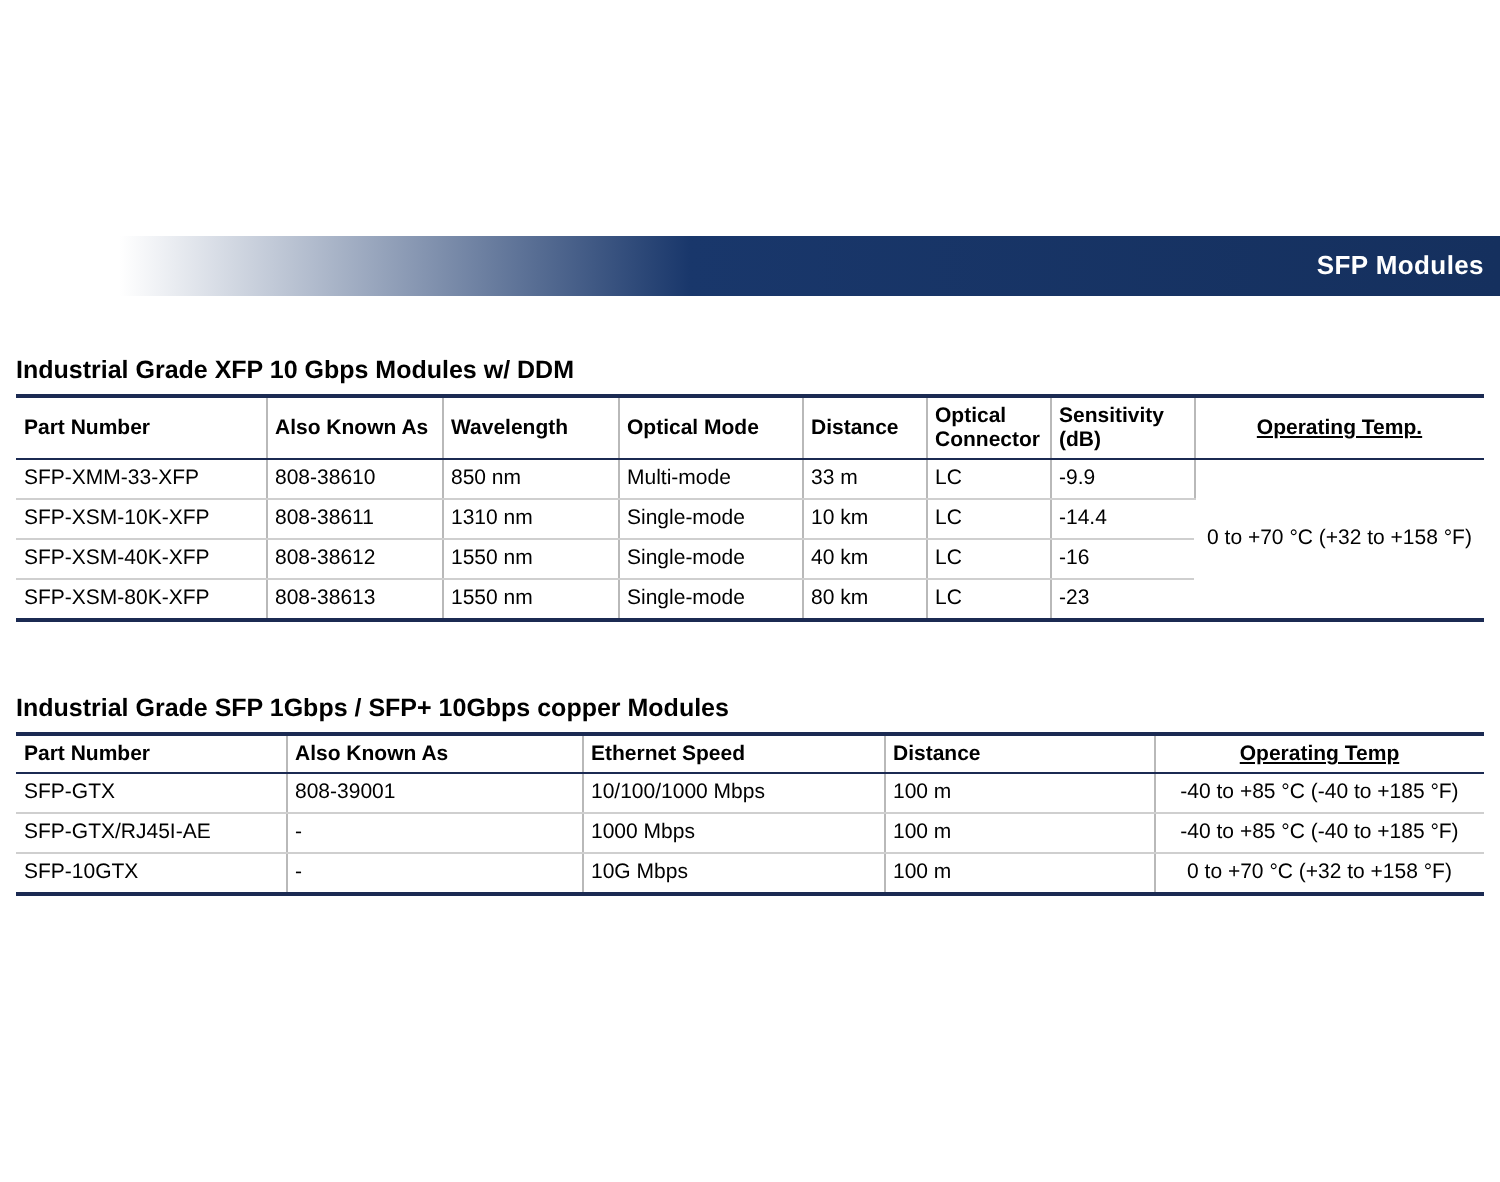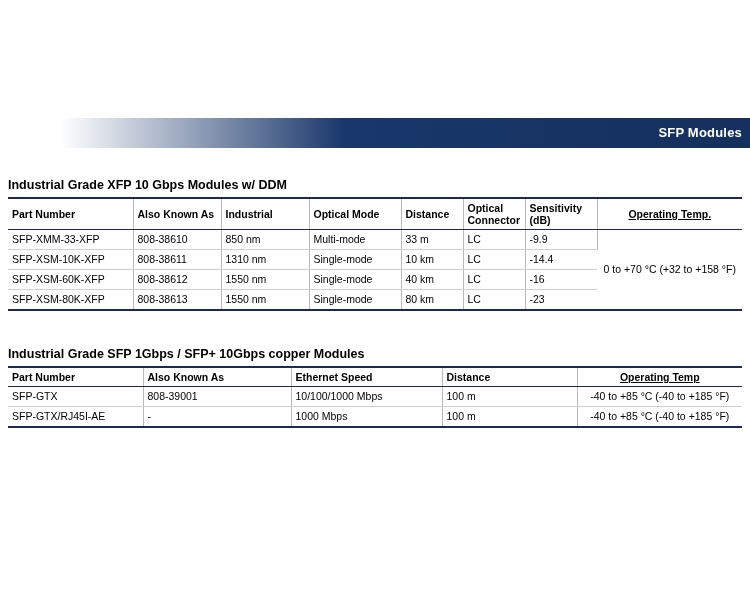--- a/index.html
+++ b/index.html
@@ -106,21 +106,21 @@
       <col style="width:92px">
       <col style="width:62px">
       <col style="width:62px">
       <col style="width:72px">
       <col style="width:145px">
     </colgroup>
     <thead>
       <tr>
         <th>Part Number</th>
         <th>Also Known As</th>
-        <th>Industrial</th>
+        <th>Wavelength</th>
         <th>Optical Mode</th>
         <th>Distance</th>
         <th>Optical Connector</th>
         <th>Sensitivity (dB)</th>
         <th class="center">Operating Temp.</th>
       </tr>
     </thead>
     <tbody>
       <tr>
         <td>SFP-XMM-33-XFP</td>
@@ -135,21 +135,21 @@
       <tr>
         <td>SFP-XSM-10K-XFP</td>
         <td>808-38611</td>
         <td>1310 nm</td>
         <td>Single-mode</td>
         <td>10 km</td>
         <td>LC</td>
         <td>-14.4</td>
       </tr>
       <tr>
-        <td>SFP-XSM-60K-XFP</td>
+        <td>SFP-XSM-40K-XFP</td>
         <td>808-38612</td>
         <td>1550 nm</td>
         <td>Single-mode</td>
         <td>40 km</td>
         <td>LC</td>
         <td>-16</td>
       </tr>
       <tr>
         <td>SFP-XSM-80K-XFP</td>
         <td>808-38613</td>
@@ -191,16 +191,23 @@
         <td>100 m</td>
         <td class="center">-40 to +85 °C (-40 to +185 °F)</td>
       </tr>
       <tr>
         <td>SFP-GTX/RJ45I-AE</td>
         <td>-</td>
         <td>1000 Mbps</td>
         <td>100 m</td>
         <td class="center">-40 to +85 °C (-40 to +185 °F)</td>
       </tr>
+      <tr>
+        <td>SFP-10GTX</td>
+        <td>-</td>
+        <td>10G Mbps</td>
+        <td>100 m</td>
+        <td class="center">0 to +70 °C (+32 to +158 °F)</td>
+      </tr>
     </tbody>
   </table>
 
 </div>
 
 </body></html>

